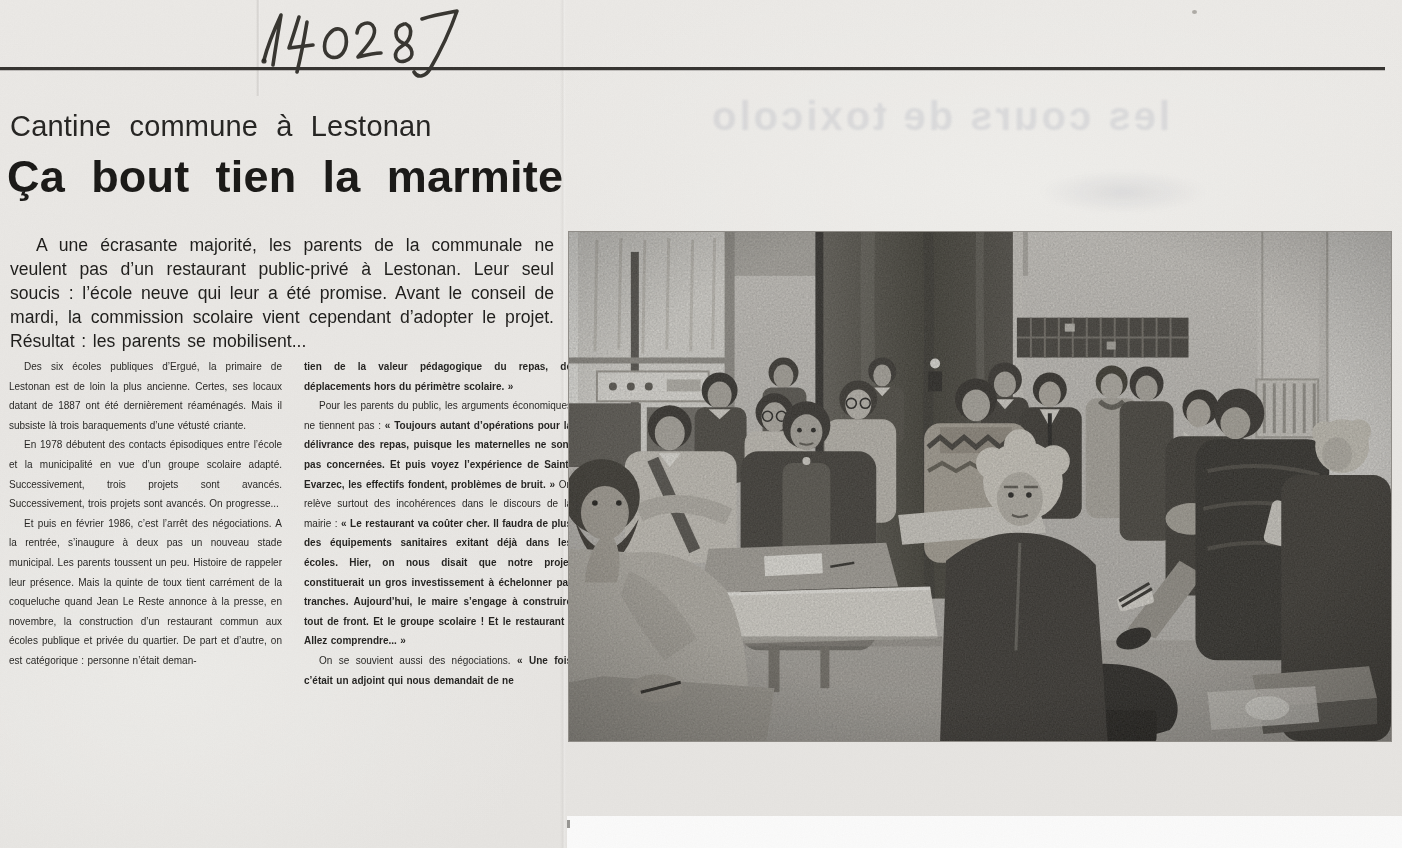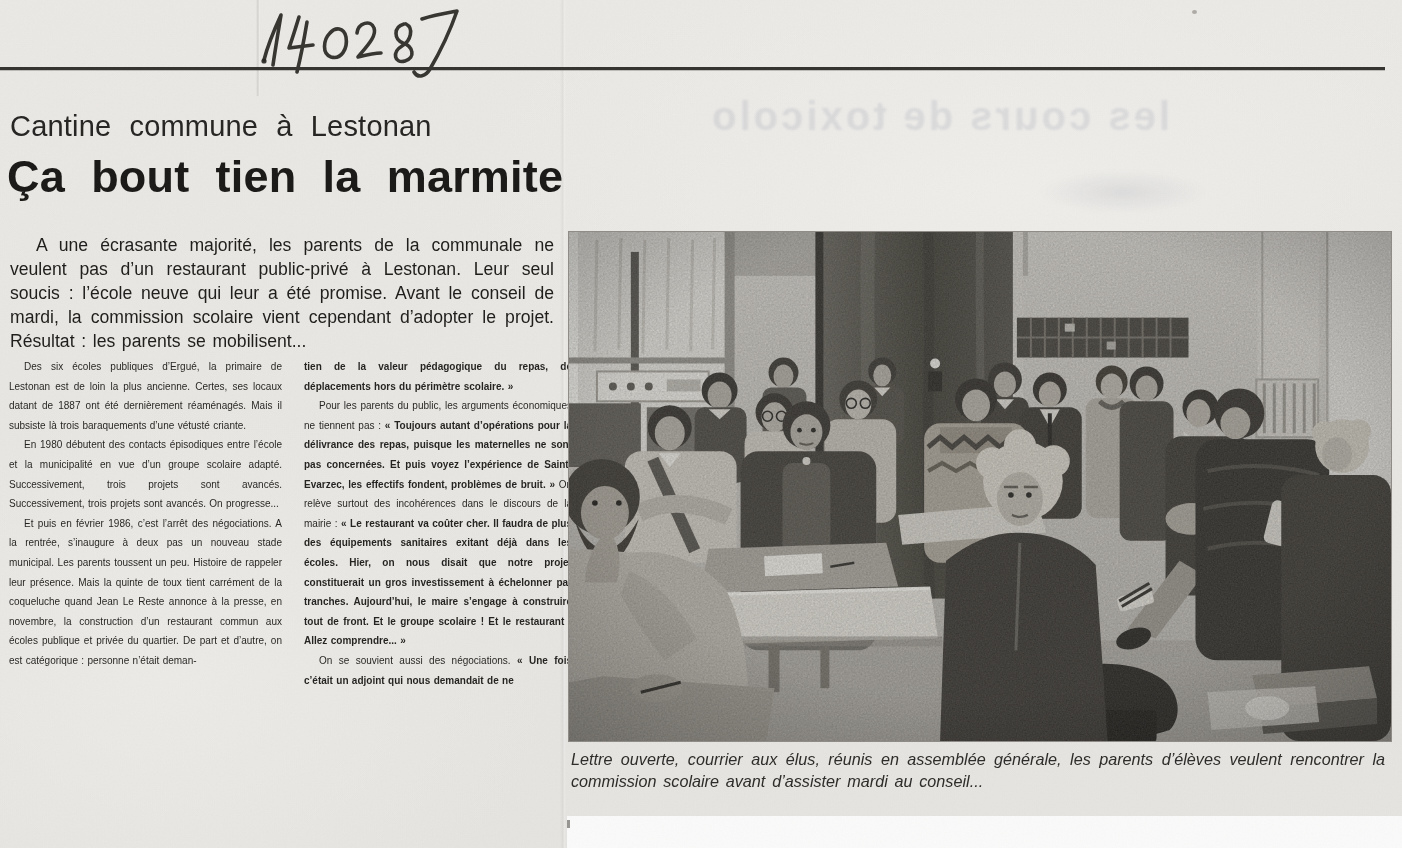--- a/index.html
+++ b/index.html
@@ -79,21 +79,21 @@
   <div class="crease full"></div>
 
   <div class="rule"></div>
 
   <div class="kicker">Cantine commune à Lestonan</div>
   <h2 class="headline">Ça bout tien la marmite</h2>
   <p class="lede">A une écrasante majorité, les parents de la communale ne veulent pas d’un restaurant public-privé à Lestonan. Leur seul soucis : l’école neuve qui leur a été promise. Avant le conseil de mardi, la commission scolaire vient cependant d’adopter le projet. Résultat : les parents se mobilisent...</p>
 
   <div class="col" id="col-left">
       <p class="graf indent"><span>Des six écoles publiques d’Ergué, la primaire de Lestonan est de loin la plus ancienne. Certes, ses locaux datant de 1887 ont été dernièrement réaménagés. Mais il subsiste là trois baraquements d’une vétusté criante.</span></p>
-      <p class="graf indent"><span>En 1980 débutent des contacts épisodiques entre l’école et la municipalité en vue d’un groupe scolaire adapté. Successivement, trois projets sont avancés. Successivement, trois projets sont avancés. On progresse...</span></p>
+      <p class="graf indent"><span>En 1978 débutent des contacts épisodiques entre l’école et la municipalité en vue d’un groupe scolaire adapté. Successivement, trois projets sont avancés. Successivement, trois projets sont avancés. On progresse...</span></p>
       <p class="graf indent"><span>Et puis en février 1986, c’est l’arrêt des négociations. A la rentrée, s’inaugure à deux pas un nouveau stade municipal. Les parents toussent un peu. Histoire de rappeler leur présence. Mais la quinte de toux tient carrément de la coqueluche quand Jean Le Reste annonce à la presse, en novembre, la construction d’un restaurant commun aux écoles publique et privée du quartier. De part et d’autre, on est catégorique : personne n’était deman-</span></p>
     </div>
   <div class="col" id="col-right">
       <p class="graf"><span class="b">tien de la valeur pédagogique du repas, de déplacements hors du périmètre scolaire. »</span></p>
       <p class="graf indent"><span>Pour les parents du public, les arguments économiques ne tiennent pas : </span><span class="b">« Toujours autant d’opérations pour la délivrance des repas, puisque les maternelles ne sont pas concernées. Et puis voyez l’expérience de Saint-Evarzec, les effectifs fondent, problèmes de bruit. »</span><span> On relève surtout des incohérences dans le discours de la mairie : </span><span class="b">« Le restaurant va coûter cher. Il faudra de plus des équipements sanitaires exitant déjà dans les écoles. Hier, on nous disait que notre projet constituerait un gros investissement à échelonner par tranches. Aujourd’hui, le maire s’engage à construire tout de front. Et le groupe scolaire ! Et le restaurant ! Allez comprendre... »</span></p>
       <p class="graf indent"><span>On se souvient aussi des négociations. </span><span class="b">« Une fois c’était un adjoint qui nous demandait de ne</span></p>
     </div>
 
   <figure class="photo">
     <svg viewBox="0 0 824 511" preserveAspectRatio="none" role="img" aria-label="Parents d’élèves réunis en assemblée générale dans une salle de classe">
@@ -347,21 +347,20 @@
          <ellipse cx="88" cy="458" rx="26" ry="14" fill="#a29d93"></ellipse>
          <line x1="72" y1="462" x2="112" y2="452" stroke="#26241f" stroke-width="3"></line>
         </g>
 
       <rect width="824" height="511" filter="url(#grainD)" opacity="0.28"></rect>
       <rect width="824" height="511" filter="url(#grainL)" opacity="0.18"></rect>
       <rect width="824" height="511" fill="url(#vig)"></rect>
     </svg>
   </figure>
 
-  <figcaption class="caption">Lettre ouverte, courrier aux élus, réunis en assemblée générale, les parents d’élèves veulent rencontrer la commission scolaire avant d’assister mardi au conseil...</figcaption>
 
   <div class="scan-bg"></div>
   <div class="scan-mark"></div>
 
   <svg class="paper-grain" width="1402" height="848">
     <defs>
       <filter id="pgrain">
           <feTurbulence type="fractalNoise" baseFrequency="0.9" numOctaves="2" seed="3"></feTurbulence>
         <feColorMatrix type="matrix" values="0 0 0 0 0.3  0 0 0 0 0.29  0 0 0 0 0.27  0.5 0.5 0.5 0 0"></feColorMatrix>
         </filter>

